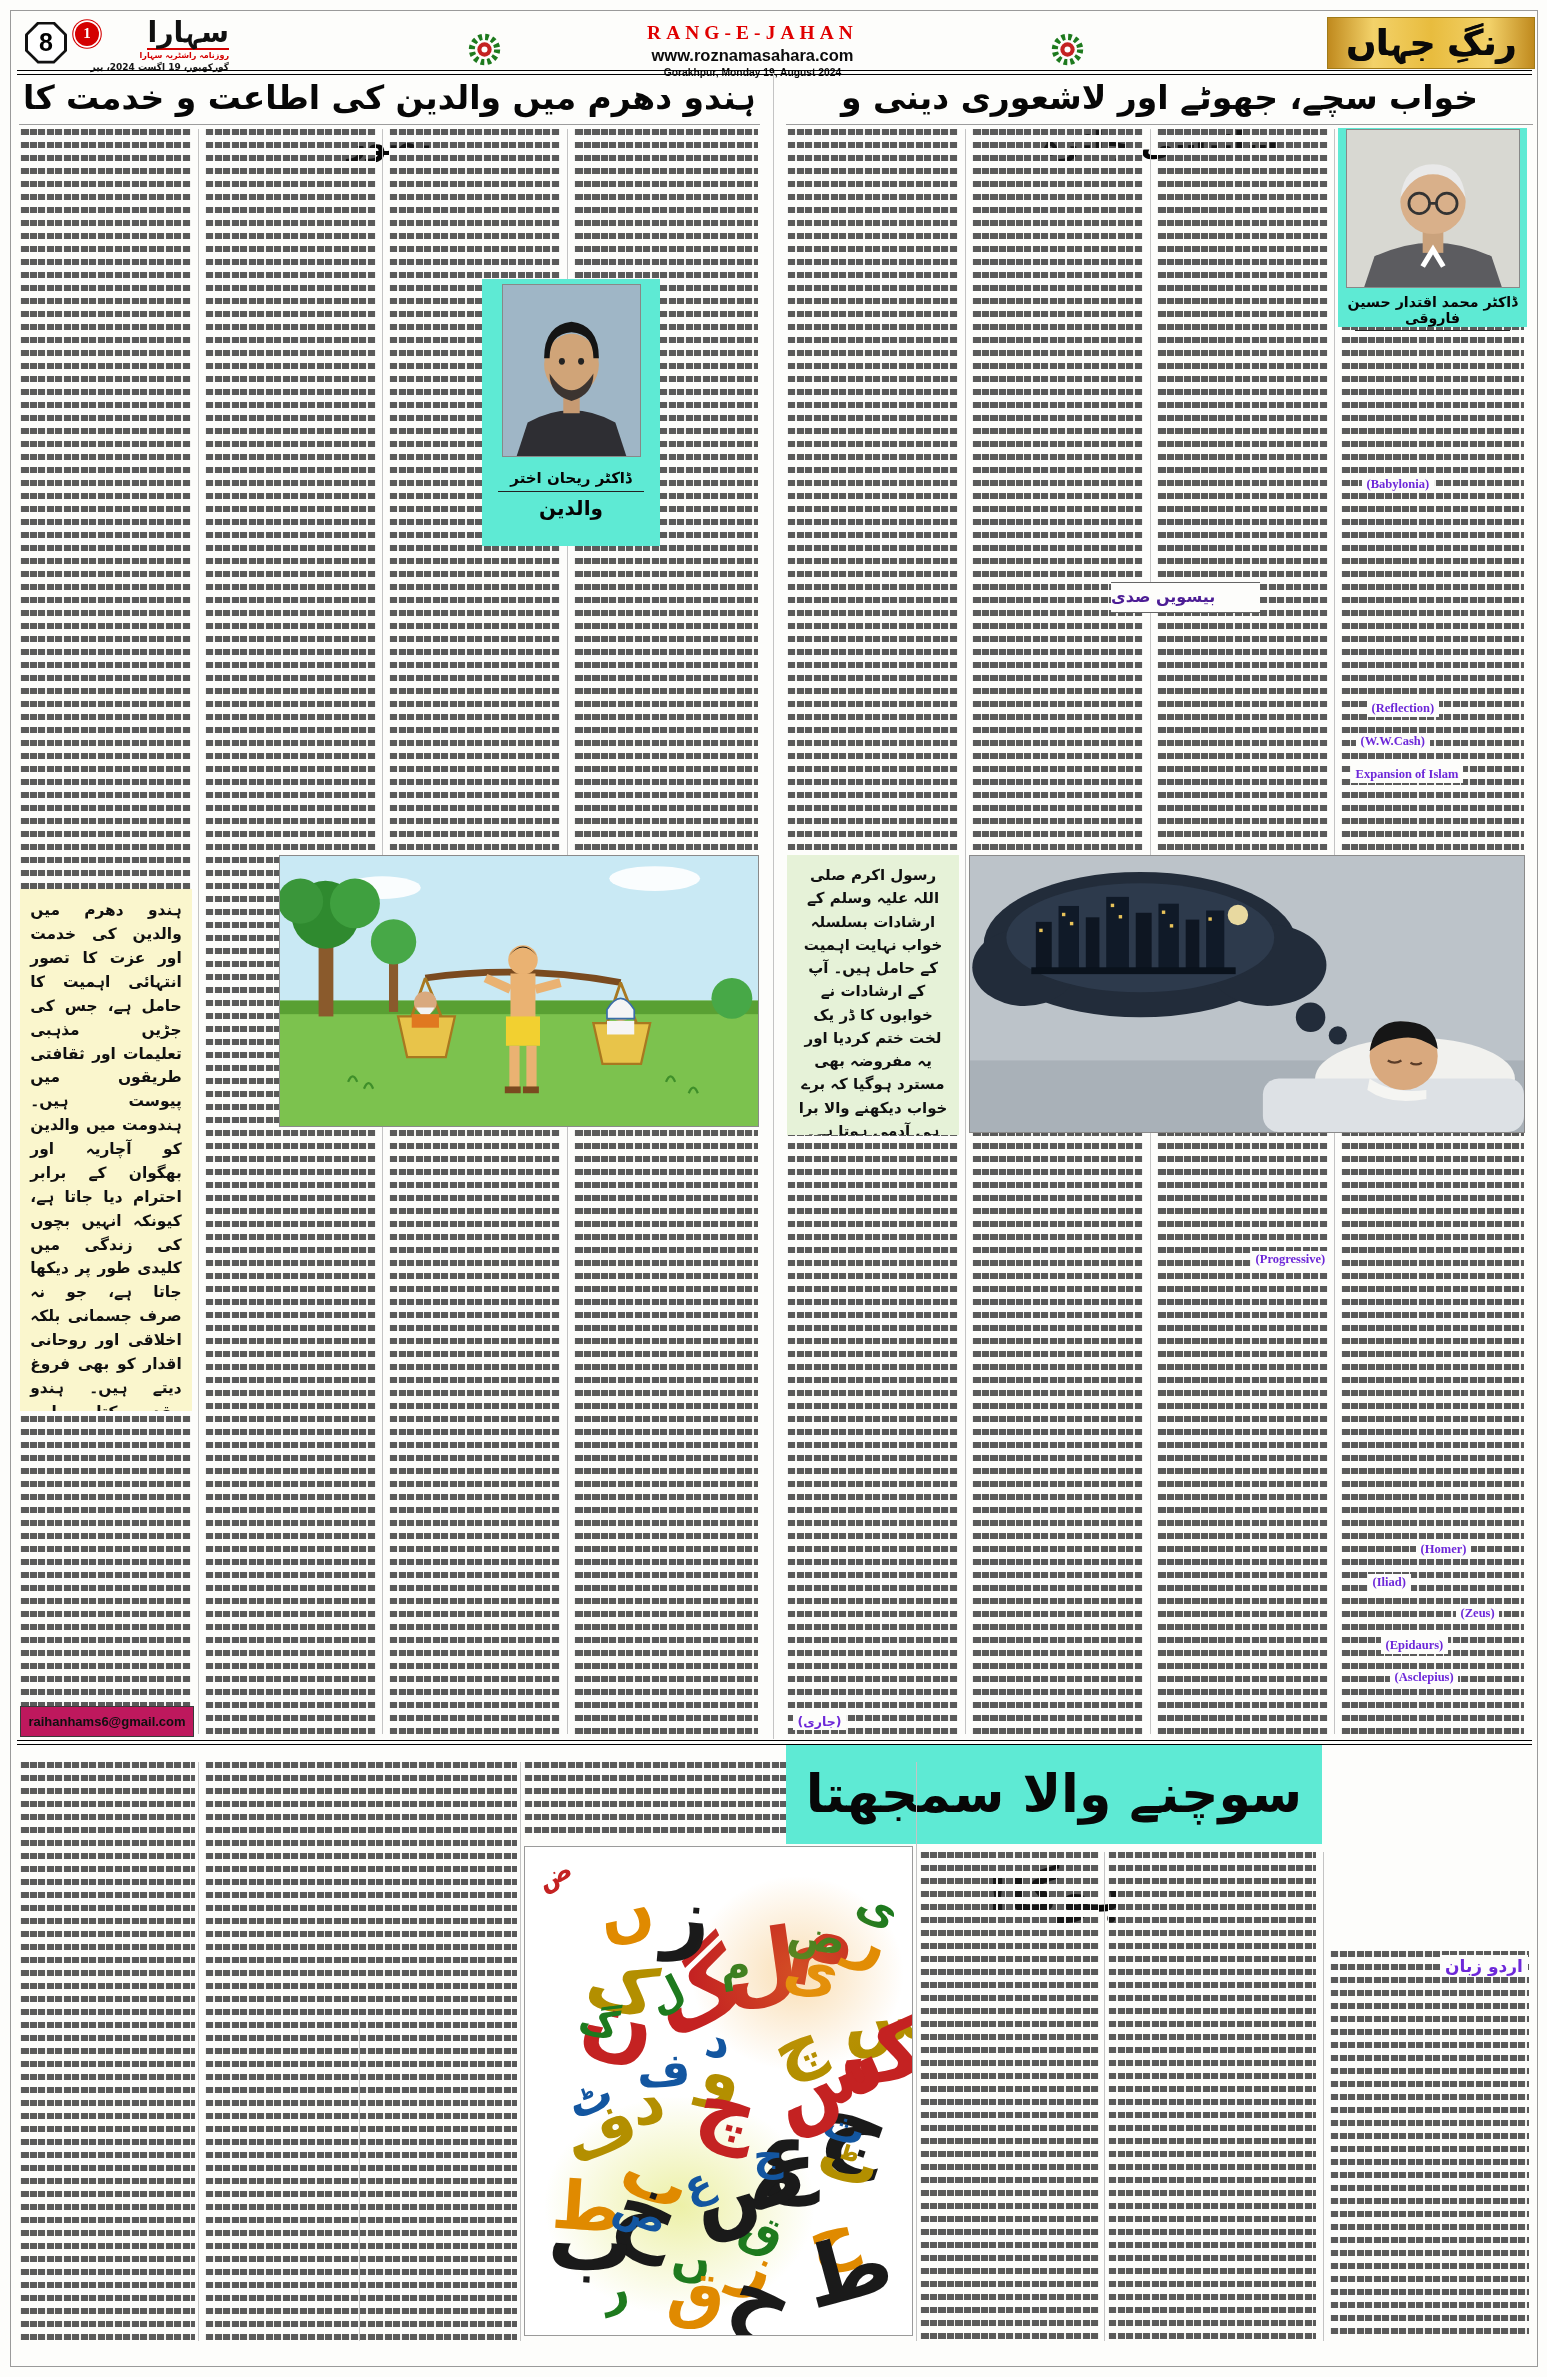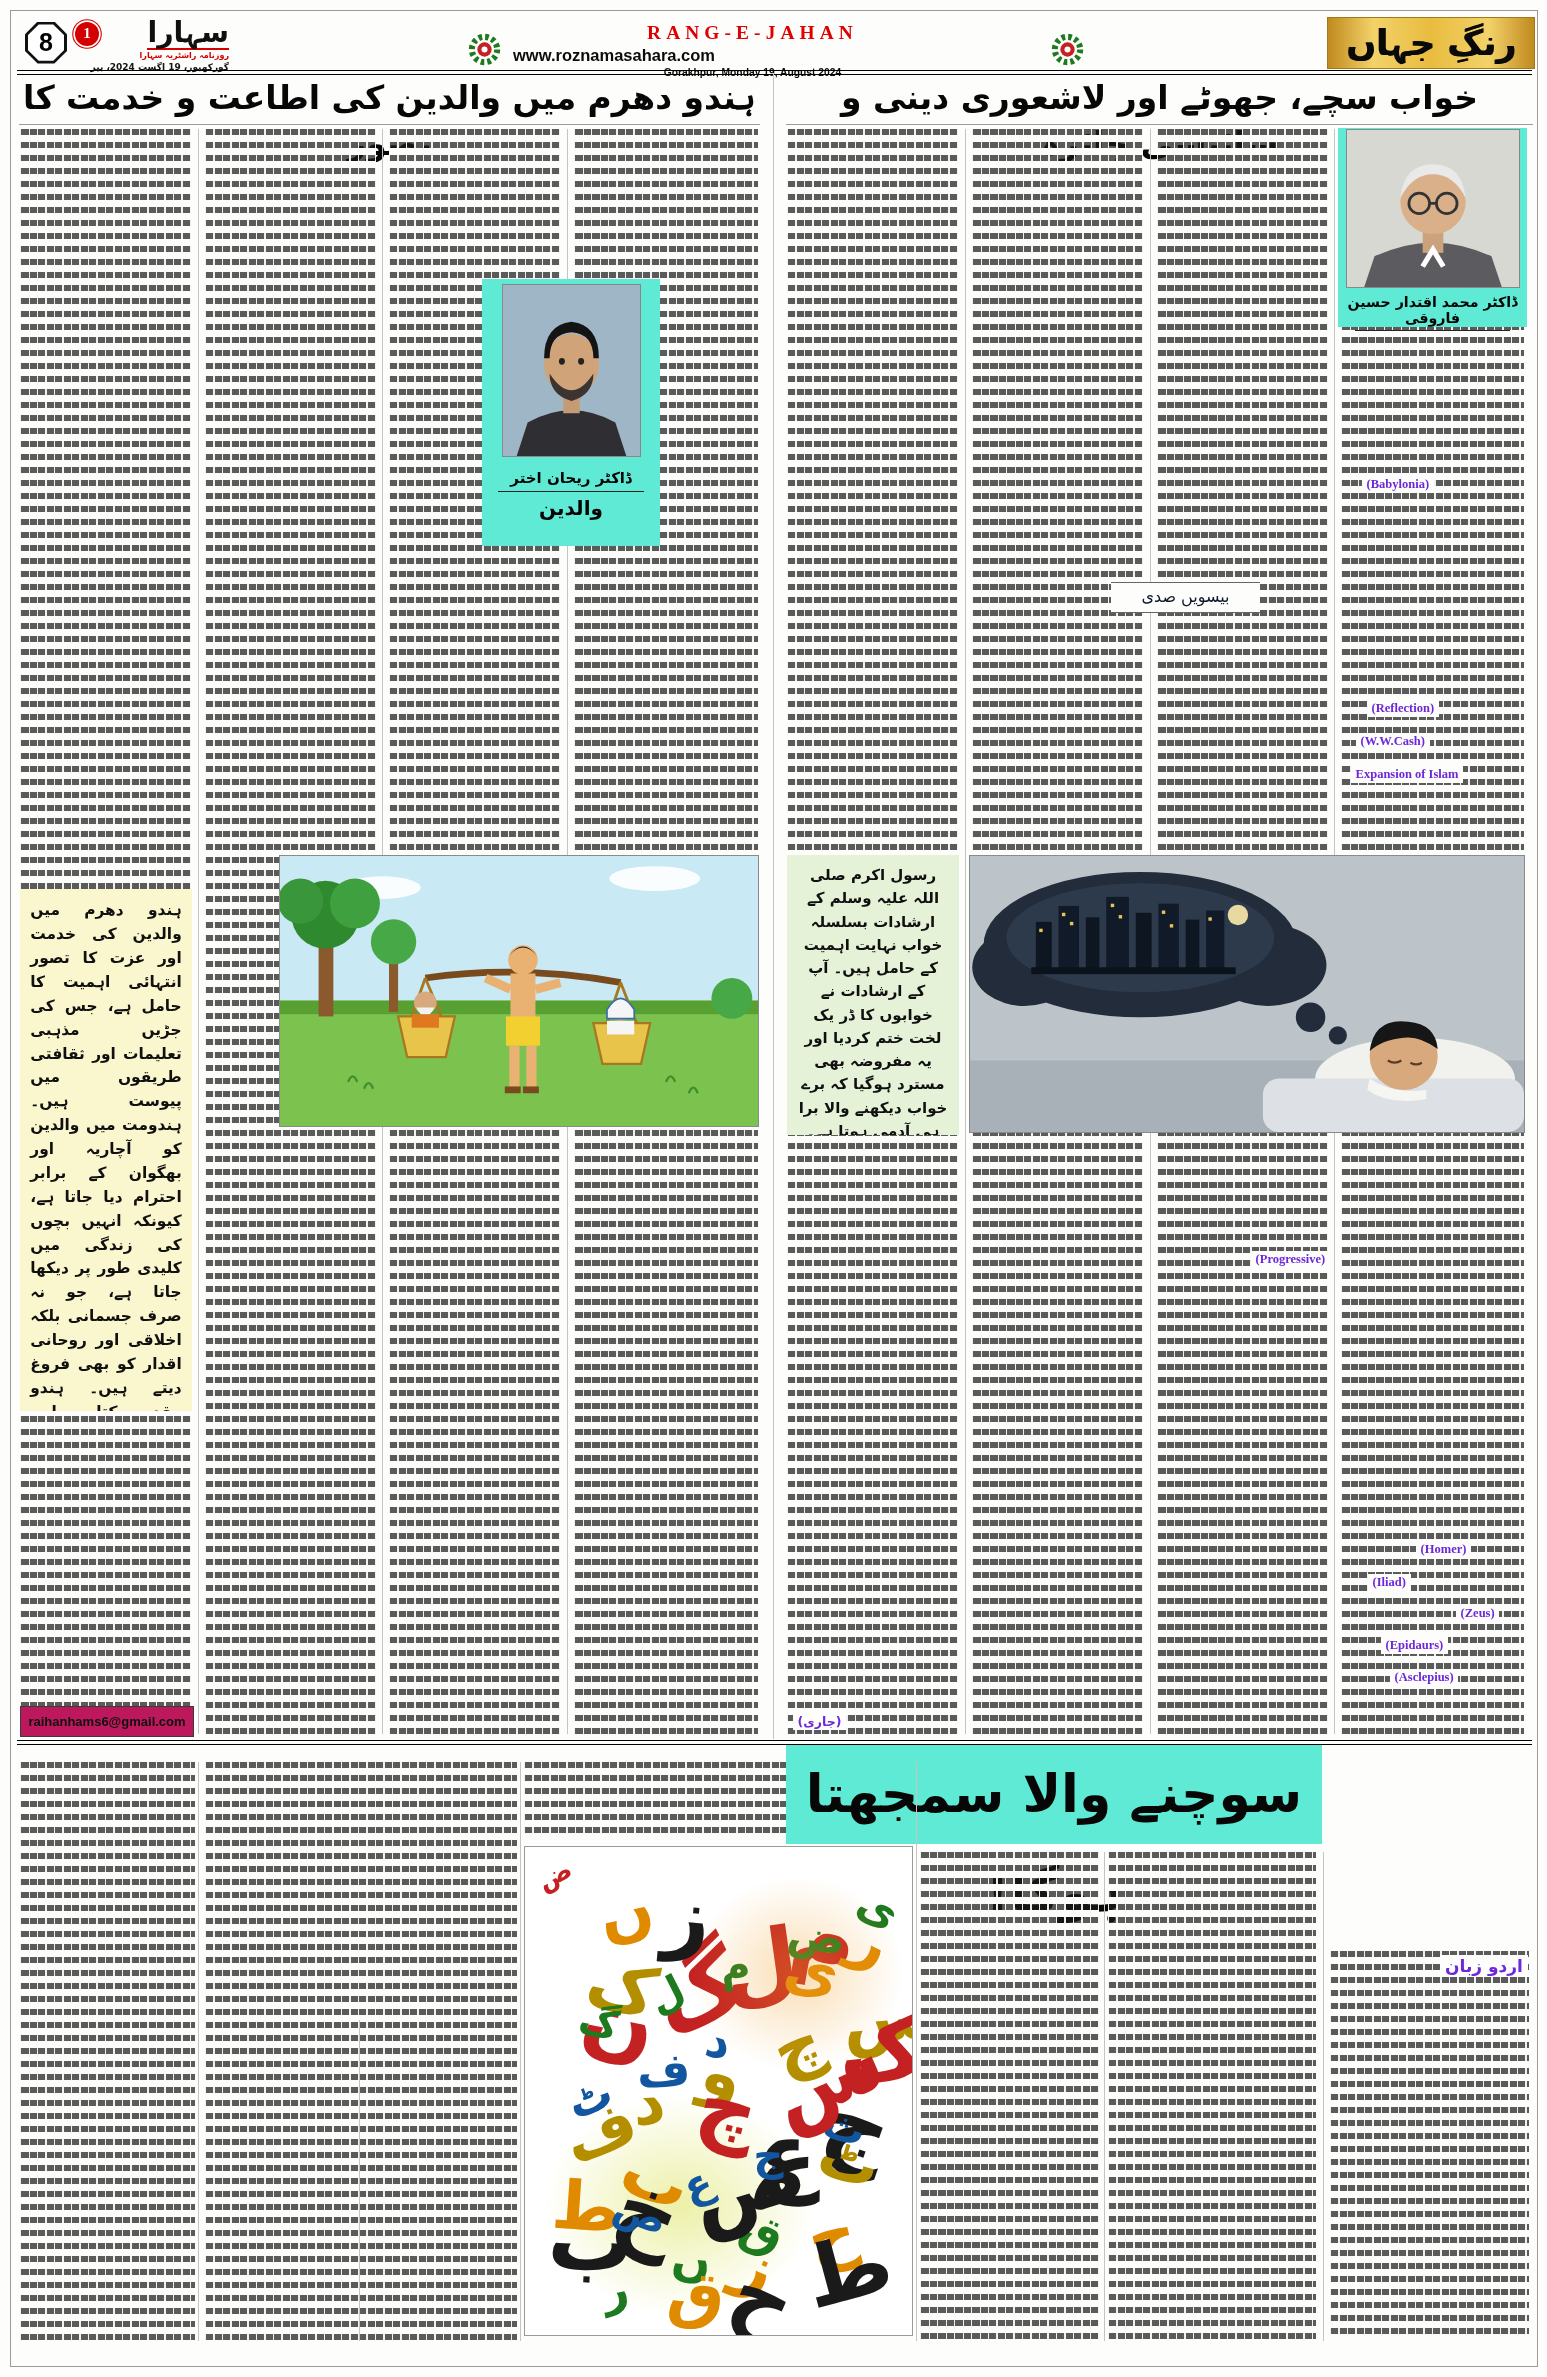--- a/index.html
+++ b/index.html
@@ -15,36 +15,36 @@
   .hrule2{position:absolute;height:2.8px;border-top:1.7px solid #000;border-bottom:0.6px solid #000;}
   .hairline{position:absolute;height:0.6px;background:#9c9c9c;}
   .urdu{direction:rtl;font-family:"DejaVu Sans",sans-serif;}
   .headline{font-weight:bold;color:#070707;text-align:center;letter-spacing:0;}
   .whitebox{background:#5eead4;}
   .frag{position:absolute;background:#fdfdfb;padding:1.1px 4.6px;font:bold 12.5px "Liberation Serif",serif;color:#6d28d9;}
   .frag.u{font-family:"DejaVu Sans",sans-serif;}
   .hl{font-weight:bold;text-align:justify;color:#101010;overflow:hidden;box-sizing:border-box;line-height:1.55;}
   .author-name{font-weight:bold;text-align:center;color:#050505;}
   .name-rule{height:1.1px;background:#222;margin:4.6px auto 0;width:82%;}
-  .subhead-chip{position:absolute;background:#fdfdfb;font-weight:normal;text-align:center;color:#0f172a;
+  .subhead-chip{position:absolute;background:#fdfdfb;font-weight:bold;text-align:left;color:#4c1d95;
                 border-top:0.6px solid #666;border-bottom:0.6px solid #666;box-sizing:border-box;}
   .photo{display:block;width:100%;height:100%;}
   
   .octa-outer{background:#111;clip-path:polygon(30% 0,70% 0,100% 30%,100% 70%,70% 100%,30% 100%,0 70%,0 30%);}
   .octa-inner{position:absolute;inset:2.8px;background:#fff;clip-path:polygon(30% 0,70% 0,100% 30%,100% 70%,70% 100%,30% 100%,0 70%,0 30%);
               display:flex;align-items:center;justify-content:center;font:bold 25px "Liberation Sans",sans-serif;color:#000;}
   .brand-badge{position:absolute;left:0;top:1.1px;width:24px;height:24px;border-radius:50%;background:#d40000;color:#fff;
                display:flex;align-items:center;justify-content:center;font:bold 15px "Liberation Serif",serif;
                box-shadow:0 0 0 1.7px #fff,0 0 0 2.8px #d40000;}
   .brand-word{position:absolute;right:0;top:-3.4px;font-size:28.5px;font-weight:bold;color:#101010;line-height:1.1;
               border-bottom:2.3px solid #d40000;padding-bottom:0;}
   .brand-tag{position:absolute;right:0;top:30px;font-size:8px;font-weight:bold;color:#d40000;}
   .brand-date{position:absolute;right:0;top:41px;font-size:9px;font-weight:bold;color:#151515;}
   .hdr-title{font:bold 19.4px "Liberation Serif",serif;color:#e00000;letter-spacing:5.1px;text-align:center;}
-  .hdr-web{font:bold 16.5px "Liberation Sans",sans-serif;color:#0c0c0c;text-align:left;margin-top:2.3px;}
+  .hdr-web{font:bold 16.5px "Liberation Sans",sans-serif;color:#0c0c0c;text-align:center;margin-top:2.3px;}
   .hdr-date{font:bold 10.3px "Liberation Sans",sans-serif;color:#0c0c0c;text-align:center;margin-top:1.7px;}
   .gold{background:linear-gradient(90deg,#c08a1e 0%,#f3d26a 22%,#e8bc3e 50%,#f3d26a 78%,#c08a1e 100%);
         border:0.6px solid #a07a18;display:flex;align-items:center;justify-content:center;}
   .gold .callig{font-size:35px;font-weight:bold;color:#0a0a0a;text-shadow:0.9px 0 #0a0a0a;}
   
   #letters-collage{overflow:hidden;background:#ffffff;border:0.6px solid #9a9a9a;}
   #letters-collage::before{content:"";position:absolute;left:5%;bottom:4%;width:70%;height:45%;border-radius:50%;
         background:radial-gradient(closest-side,rgba(214,222,60,.45),rgba(214,222,60,0));}
   #letters-collage::after{content:"";position:absolute;right:2%;top:6%;width:55%;height:40%;border-radius:50%;
         background:radial-gradient(closest-side,rgba(240,160,40,.35),rgba(240,160,40,0));}

